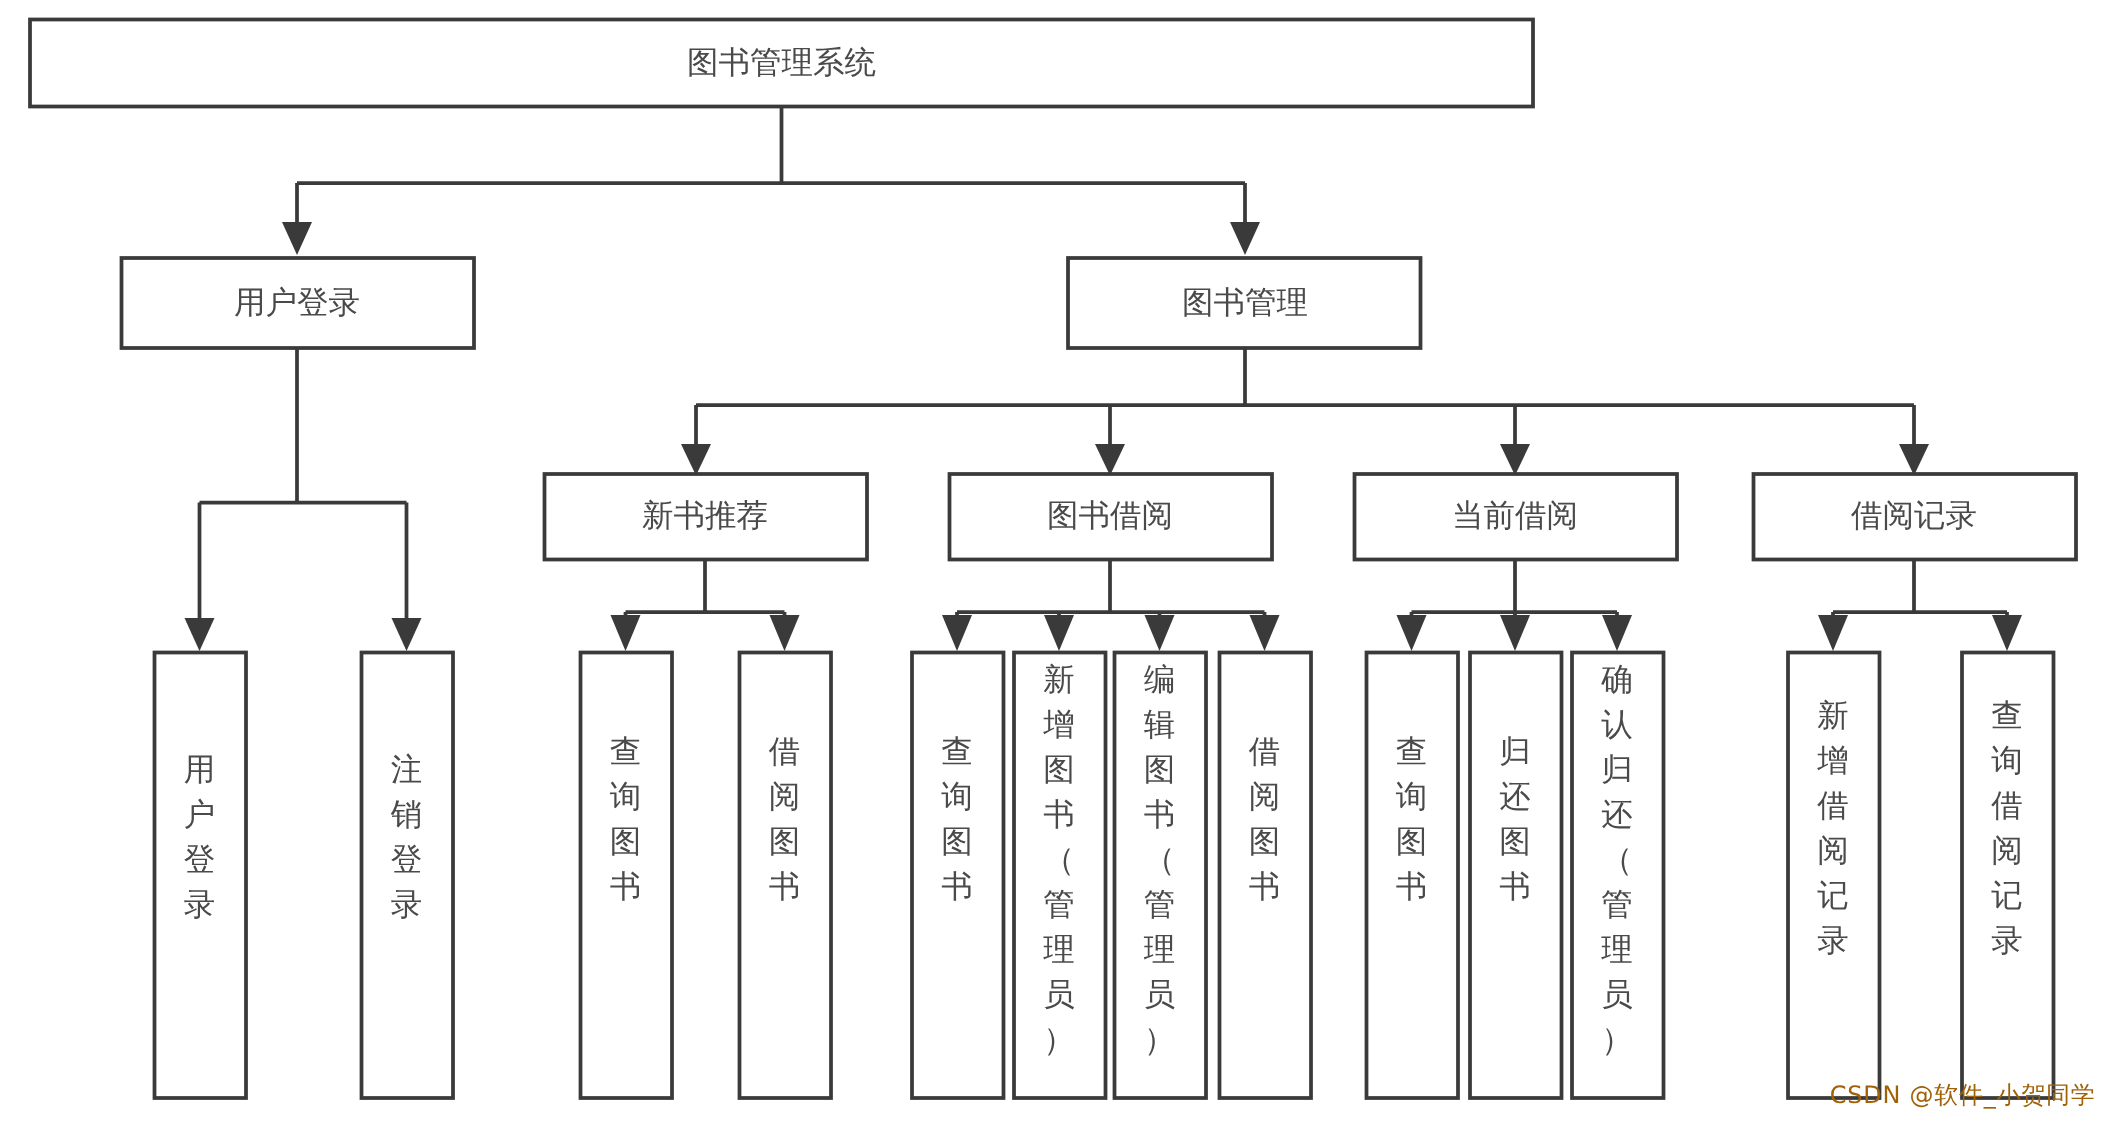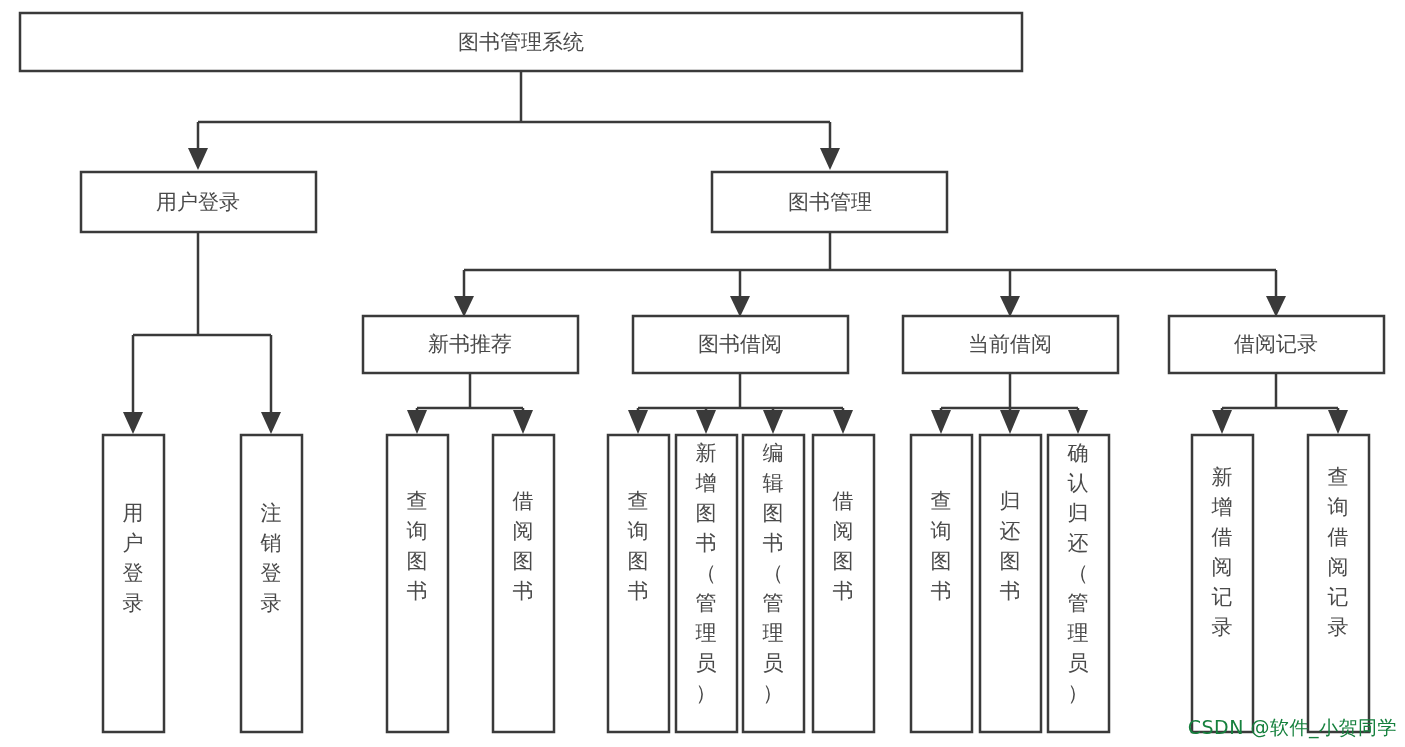--- a/index.html
+++ b/index.html
@@ -47,22 +47,22 @@
   .leaf-label {
     fill: #4a4a4a;
     font-family: "DejaVu Sans", "Liberation Sans", sans-serif;
     font-size: 21px;
     text-anchor: middle;
   }
   .watermark-text {
     position: absolute;
     right: 8px;
     bottom: 6px;
-    color: #15803d;
-    font-size: 19px;
+    color: #a16207;
+    font-size: 16px;
     font-family: "DejaVu Sans", "Liberation Sans", sans-serif;
     white-space: nowrap;
     letter-spacing: 0.5px;
     margin-left: 25px;
   }
 </style>
 </head>
 <body>
 
 <svg id="diagram" viewBox="0 0 1405 747">

